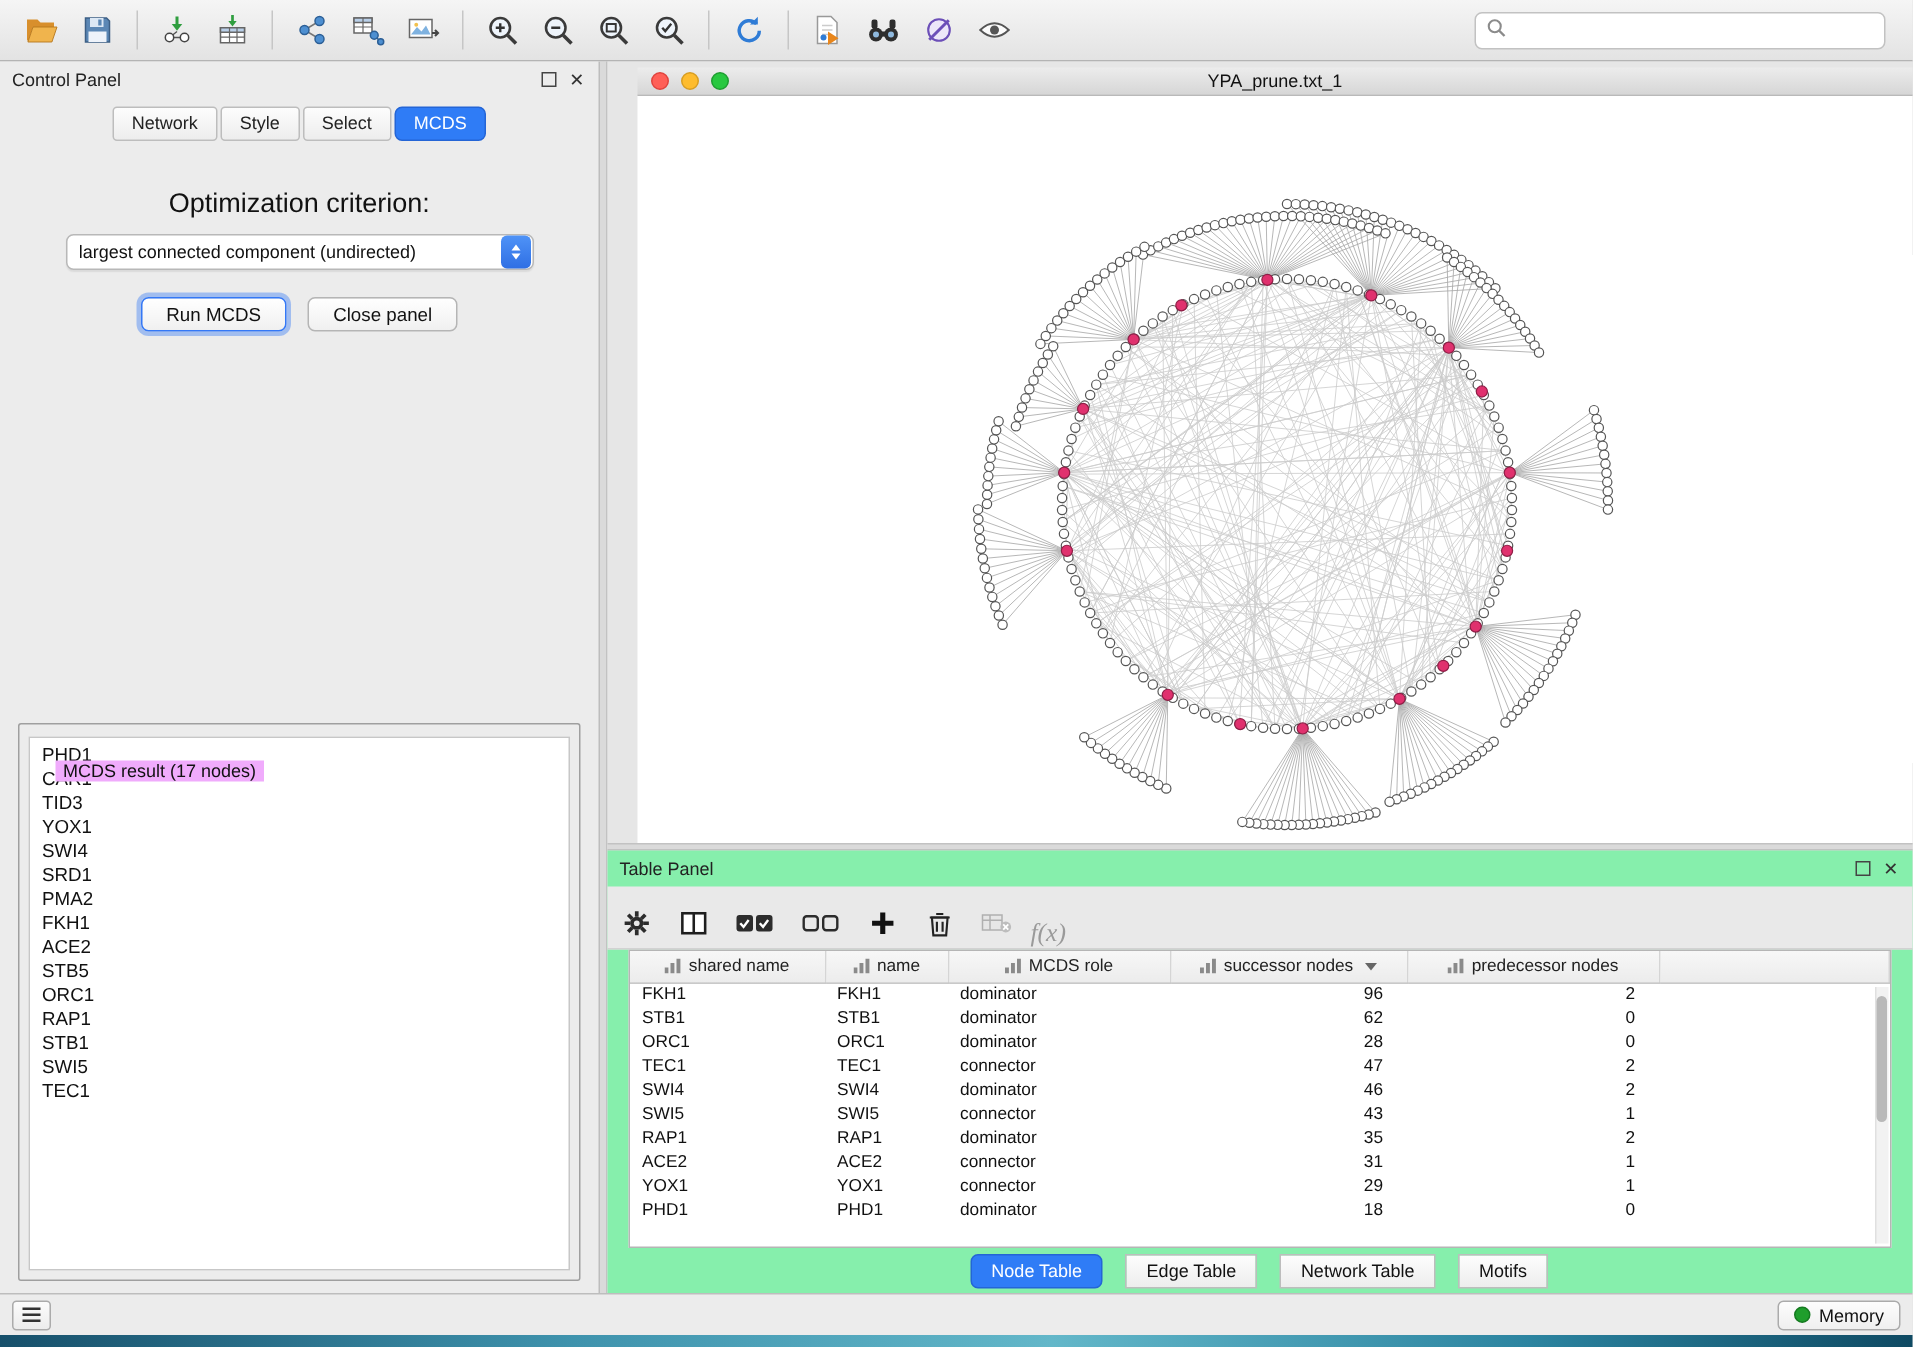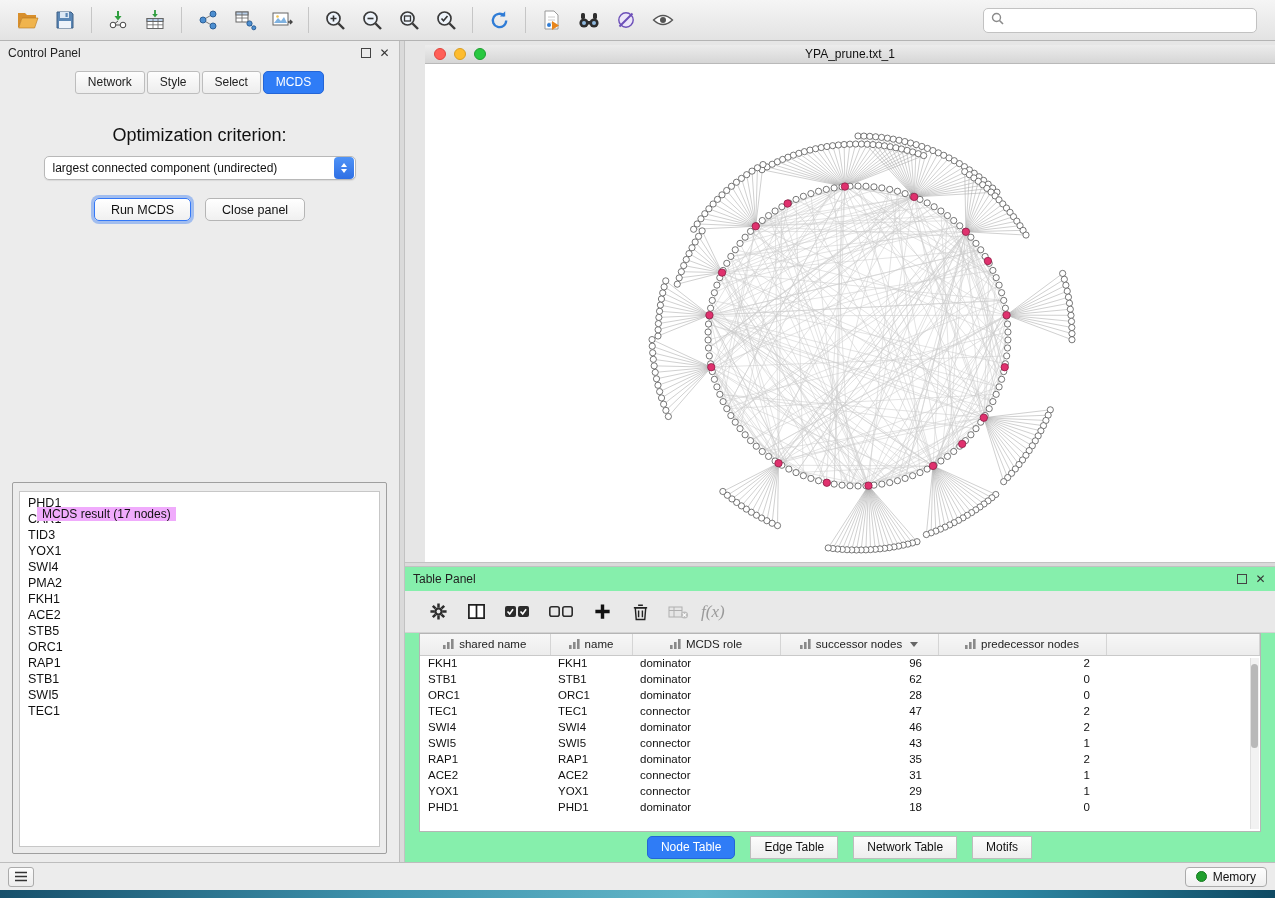--- a/index.html
+++ b/index.html
@@ -51,21 +51,21 @@
   .net-titlebar { height:19px; background:linear-gradient(#ececec,#d6d6d6); border-bottom:1px solid #b9b9b9; display:flex; align-items:center; position:relative; }
   .traffic { display:flex; gap:8px; padding-left:9px; }
   .tl { width:12px; height:12px; border-radius:50%; }
   .net-title { position:absolute; left:0; right:0; text-align:center; font-size:12px; color:#111; }
   .net-canvas { flex:1; background:#fff; position:relative; overflow:hidden; }
   .net-canvas svg { position:absolute; inset:0; }
   .splitter-h { height:5px; flex:0 0 5px; background:#dadada; border-top:1px solid #c2c2c2; border-bottom:1px solid #c2c2c2; }
 
   
   .table-panel { flex:1; background:#86efac; display:flex; flex-direction:column; min-height:0; }
-  .tp-toolbar { height:42px; display:flex; align-items:center; gap:4px; padding:0 16px; background:#e9e9e9; border-bottom:1px solid #d2d2d2; }
+  .tp-toolbar { height:42px; display:flex; align-items:flex-end; gap:4px; padding:0 2px; background:#e9e9e9; border-bottom:1px solid #d2d2d2; }
   .tpbtn { width:34px; height:34px; display:flex; align-items:center; justify-content:center; border-radius:4px; }
   .fx-label { font-family:"Liberation Serif","DejaVu Serif",serif; font-style:italic; color:#9a9a9a; font-size:17px; margin-left:2px; }
   .table-wrap { flex:1; margin:0 14px; background:#fff; border:1px solid #b5b5b5; position:relative; overflow:hidden; }
   table.node-table { border-collapse:collapse; table-layout:fixed; width:100%; }
   .node-table th { height:21px; background:linear-gradient(#f7f7f7,#ececec); border-bottom:1px solid #c9c9c9; border-right:1px solid #d5d5d5; font-weight:normal; font-size:11.5px; color:#222; white-space:nowrap; overflow:hidden; }
   .th-inner { display:flex; align-items:center; justify-content:center; gap:5px; padding:0 4px; }
   .caret-down { width:0; height:0; border-left:4px solid transparent; border-right:4px solid transparent; border-top:5px solid #666; margin-left:3px; }
   .node-table td { height:16px; font-size:11.5px; padding:0 8px; white-space:nowrap; overflow:hidden; }
   .node-table td.num { text-align:right; padding-right:16px; }
   .c0{width:130px}.c1{width:82px}.c2{width:148px}.c3{width:158px}.c4{width:168px}.cF{width:auto}
@@ -257,20 +257,21 @@
           <button class="mac-btn">Close panel</button>
         </div>
         <div class="mcds-group">
           <span class="mcds-legend">MCDS result (17 nodes)</span>
           <div class="mcds-list">
               <div class="mcds-item">PHD1</div>
               <div class="mcds-item">CAR1</div>
               <div class="mcds-item">TID3</div>
               <div class="mcds-item">YOX1</div>
               <div class="mcds-item">SWI4</div>
+              <div class="mcds-item">SRD1</div>
               <div class="mcds-item">PMA2</div>
               <div class="mcds-item">FKH1</div>
               <div class="mcds-item">ACE2</div>
               <div class="mcds-item">STB5</div>
               <div class="mcds-item">ORC1</div>
               <div class="mcds-item">RAP1</div>
               <div class="mcds-item">STB1</div>
               <div class="mcds-item">SWI5</div>
               <div class="mcds-item">TEC1</div>
             </div>

